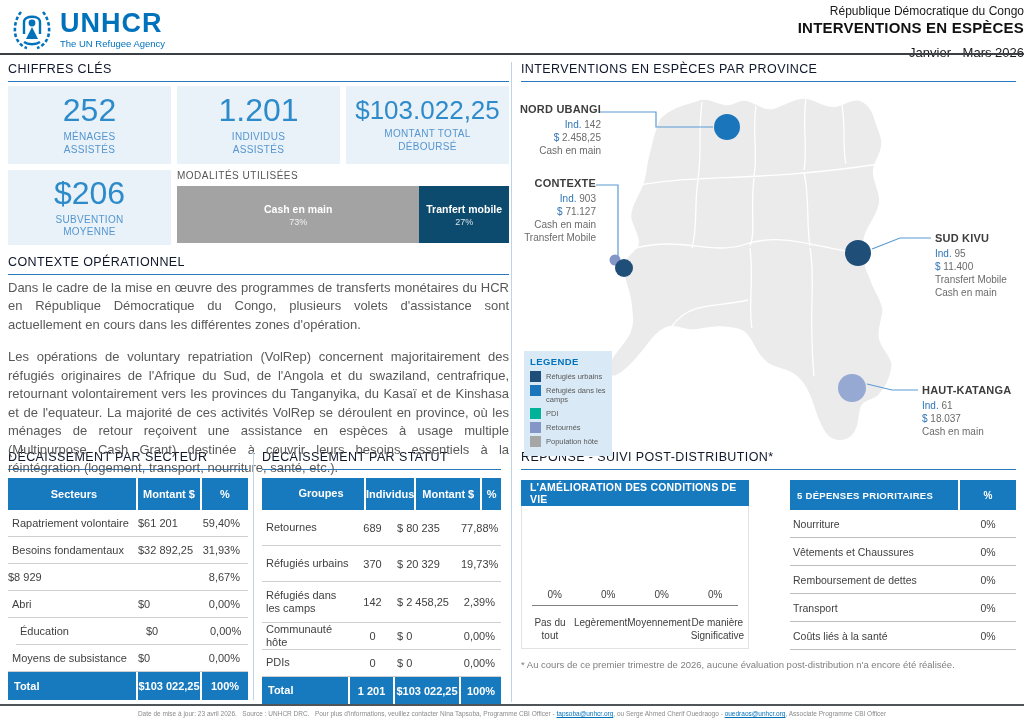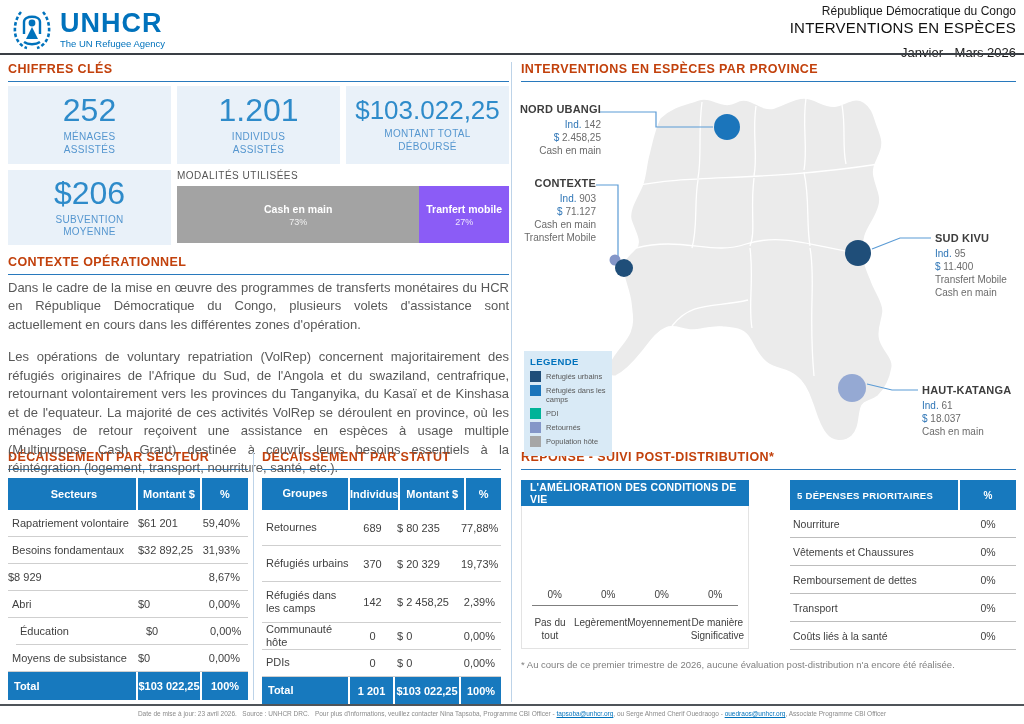--- a/index.html
+++ b/index.html
@@ -3,27 +3,27 @@
 <meta charset="utf-8">
 <style>
   html,body{margin:0;padding:0;background:#fff;}
   #page{position:relative;width:1024px;height:724px;background:#fff;overflow:hidden;
         font-family:"Liberation Sans",sans-serif;color:#333;}
   
   .logo{position:absolute;left:10px;top:7px;display:flex;align-items:center;}
   .logo-text{margin-left:6px;}
   .logo-name{font-size:27px;font-weight:bold;color:#0072bc;letter-spacing:1px;line-height:1;}
   .logo-tag{font-size:9.5px;color:#0072bc;margin-top:1px;}
-  .hdr-right{position:absolute;right:8px;top:4px;text-align:right;}
+  .hdr-right{position:absolute;right:0;top:4px;text-align:right;}
   .hdr-country{font-size:12px;color:#1a1a1a;}
-  .hdr-title{font-size:15px;font-weight:normal;color:#111;margin-top:1px;letter-spacing:0.2px;}
+  .hdr-title{font-size:15px;font-weight:bold;color:#111;margin-top:1px;letter-spacing:0.2px;}
   .hdr-period{font-size:13px;color:#1a1a1a;margin-top:9px;}
   .hdr-rule{position:absolute;left:0;top:53px;width:1024px;height:2px;background:#3a3f45;}
   
-  .sec-title{position:absolute;color:#c2410c;font-size:12.5px;font-weight:700;
+  .sec-title{position:absolute;color:#0f172a;font-size:12.5px;font-weight:400;
              letter-spacing:0.4px;padding-bottom:5px;border-bottom:1.5px solid #2879bd;}
   
   .stat{position:absolute;background:#e9f1f9;display:flex;flex-direction:column;
         align-items:center;justify-content:center;text-align:center;}
   .stat-val{font-size:32px;color:#2e8bca;line-height:1;}
   .stat-val.sm{font-size:26px;}
   .stat-lbl{font-size:10px;color:#5596cf;margin-top:5px;max-width:100px;line-height:1.25;letter-spacing:0.3px;}
   .stat-lbl.wide{max-width:125px;}
   
   .modal-wrap{position:absolute;left:177px;top:170px;width:332px;height:75px;}
@@ -150,21 +150,21 @@
     <div class="stat-lbl">SUBVENTION MOYENNE</div>
   </div>
 
   <div class="modal-wrap">
     <div class="modal-title">MODALITÉS UTILISÉES</div>
     <div class="modal-bar">
       <div class="modal-seg" style="width: 73%; background: rgb(163, 163, 163);">
         <div class="seg-lbl">Cash en main</div>
         <div class="seg-pct">73%</div>
       </div>
-      <div class="modal-seg" style="width: 27%; background: #8b5cf6; justify-content: center;">
+      <div class="modal-seg" style="width: 27%; background: #0c4a6e; justify-content: center;">
         <div class="seg-lbl">Tranfert mobile</div>
         <div class="seg-pct">27%</div>
       </div>
     </div>
   </div>
 
   <div class="ctx">
     <p>Dans le cadre de la mise en œuvre des programmes de transferts monétaires du HCR en République Démocratique du Congo, plusieurs volets d'assistance sont actuellement en cours dans les différentes zones d'opération.</p>
     <p>Les opérations de voluntary repatriation (VolRep) concernent majoritairement des réfugiés originaires de l'Afrique du Sud, de l'Angola et du swaziland, centrafrique, retournant volontairement vers les provinces du Tanganyika, du Kasaï et de Kinshasa et de l'equateur. La majorité de ces activités VolRep se déroulent en province, où les ménages de retour reçoivent une assistance en espèces à usage multiple (Multipurpose Cash Grant) destinée à couvrir leurs besoins essentiels à la réintégration (logement, transport, nourriture, santé, etc.).</p>
   </div>
@@ -305,21 +305,21 @@
     </div>
     <div class="trow ttotal" style="height:28px;">
       <div class="c s1 la">Total</div>
       <div class="c s2">$103 022,25</div>
       <div class="c s3">100%</div>
     </div>
   </div>
 
   <div class="tbl" style="left:262px;top:478px;width:239px;">
     <div class="trow thead" style="height:32px;">
-      <div class="c g1" style="padding-left:0;">Groupes</div>
+      <div class="c g1" style="padding-left:0;margin-left:16px;">Groupes</div>
       <div class="c g2">Individus</div>
       <div class="c g3" style="padding-left:0;">Montant $</div>
       <div class="c g4">%</div>
     </div>
     <div class="trow" style="height:35px;">
       <div class="c g1">Retournes</div>
       <div class="c g2">689</div>
       <div class="c g3">$ 80 235</div>
       <div class="c g4">77,88%</div>
     </div>

